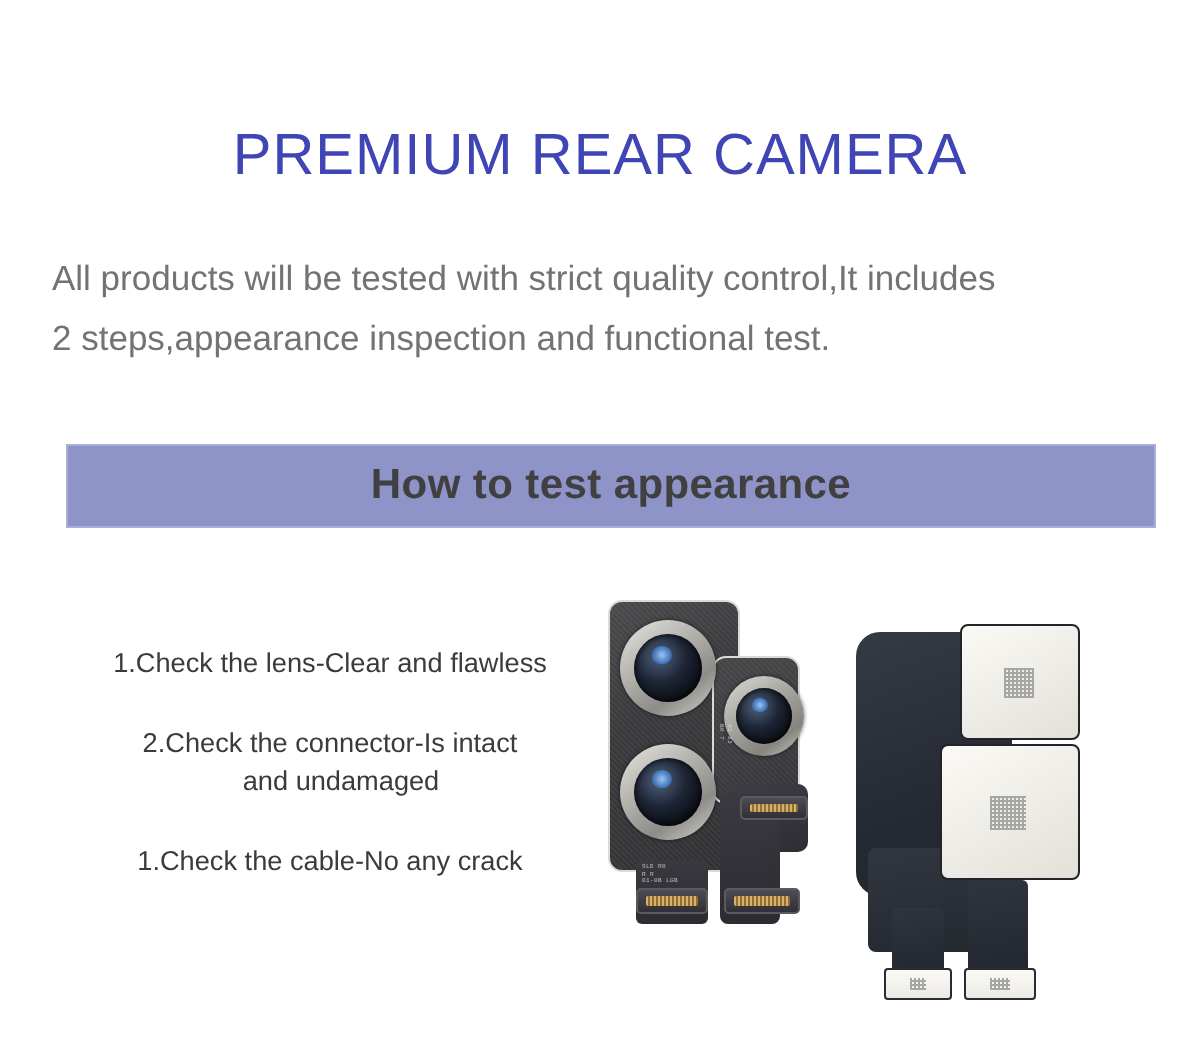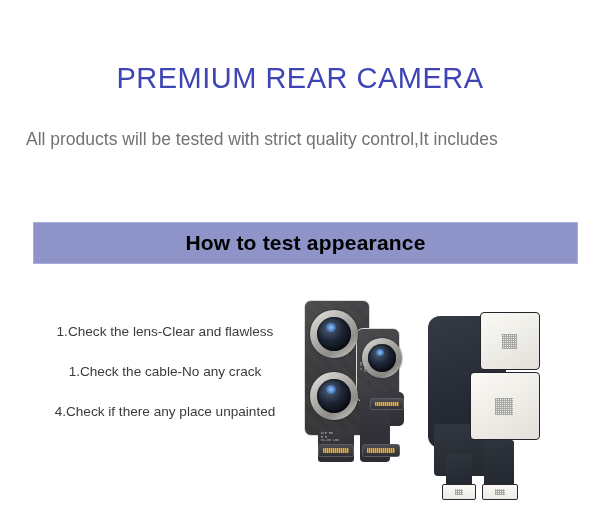--- a/index.html
+++ b/index.html
@@ -59,21 +59,21 @@
     width: 545px;
     height: 42px;
     background: #8e93c8;
     border: 1px solid #a9adda;
     box-sizing: border-box;
     display: flex;
     align-items: center;
     justify-content: center;
   }
   .banner-text {
-    color: #000000;
+    color: #404040;
     font-size: 21px;
     font-weight: bold;
     letter-spacing: 0.2px;
     white-space: nowrap;
   }
 
   
   .checklist {
     position: absolute;
     left: 34px;
@@ -296,35 +296,37 @@
 </style>
 </head>
 <body>
 
 <div class="page">
 
   <div class="title">PREMIUM REAR CAMERA</div>
 
   <div class="intro">
     <span class="line">All products will be tested with strict quality control,It includes</span>
+    <span class="line">2 steps,appearance inspection and functional test.</span>
   </div>
 
   <div class="banner">
     <span class="banner-text">How to test appearance</span>
   </div>
 
   <div class="checklist">
     <div class="check-item">
       <span>1.Check the lens-Clear and flawless</span>
     </div>
     <div class="check-item">
+      <span>2.Check the connector-Is intact</span>
+      <span class="cont">and undamaged</span>
+    </div>
+    <div class="check-item">
       <span>1.Check the cable-No any crack</span>
-    </div>
-    <div class="check-item">
-      <span>4.Check if there any place unpainted</span>
     </div>
   </div>
 
   <div class="photo">
 
     <div class="mod-front">
       <div class="body-main"></div>
       <div class="body-wing"></div>
 
       <div class="lens lens-a"></div>

